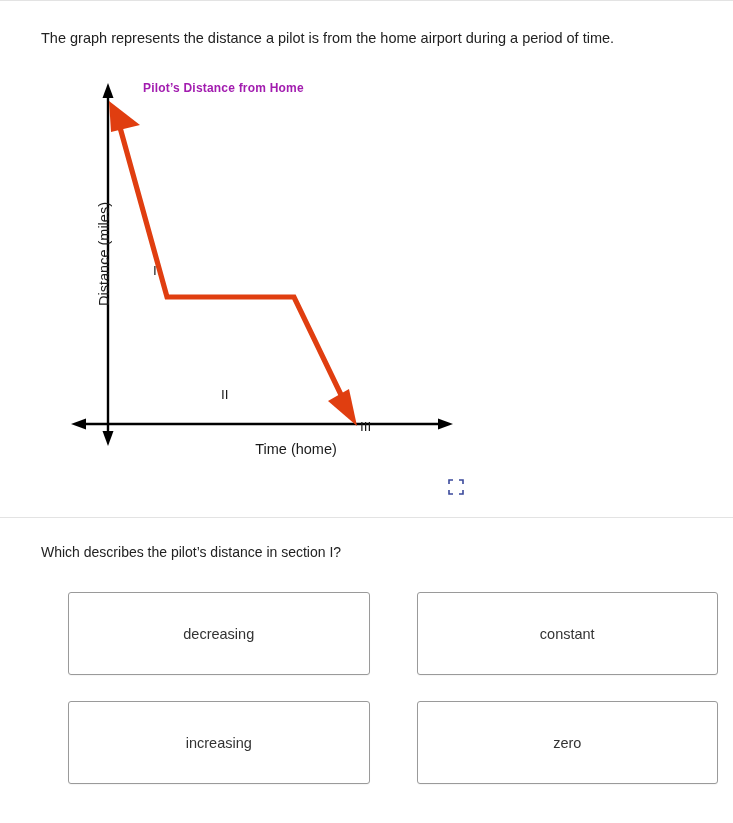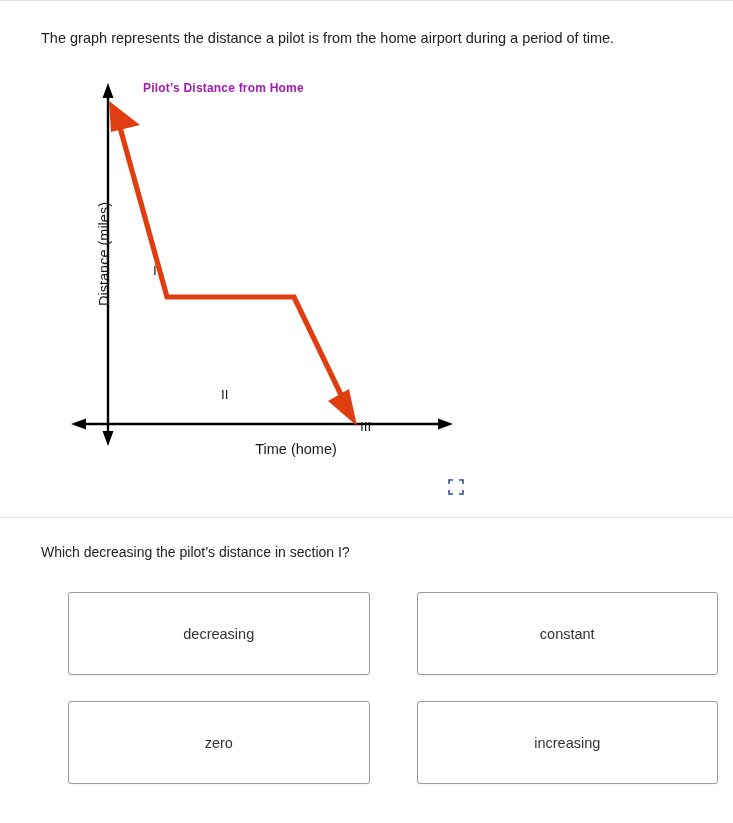--- a/index.html
+++ b/index.html
@@ -184,26 +184,26 @@
     <svg width="18" height="18" viewBox="0 0 18 18">
       <path d="M2,6 L2,2 L6,2" fill="none" stroke="#3b4a9c" stroke-width="1.6"></path>
       <path d="M12,2 L16,2 L16,6" fill="none" stroke="#3b4a9c" stroke-width="1.6"></path>
       <path d="M16,12 L16,16 L12,16" fill="none" stroke="#3b4a9c" stroke-width="1.6"></path>
       <path d="M6,16 L2,16 L2,12" fill="none" stroke="#3b4a9c" stroke-width="1.6"></path>
     </svg>
   </div>
 
   <div class="divider"></div>
 
-  <div class="question">Which decreasing the pilot’s distance in section I?</div>
+  <div class="question">Which describes the pilot’s distance in section I?</div>
 
   <div class="choices">
     <div class="choice-row">
       <div class="choice">decreasing</div>
       <div class="choice">constant</div>
     </div>
     <div class="choice-row">
+      <div class="choice">increasing</div>
       <div class="choice">zero</div>
-      <div class="choice">increasing</div>
     </div>
   </div>
 
 </div>
 
 </body></html>

